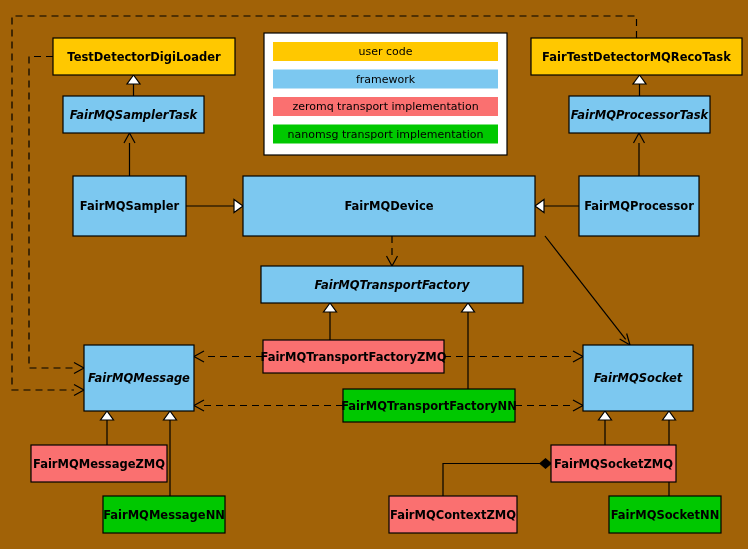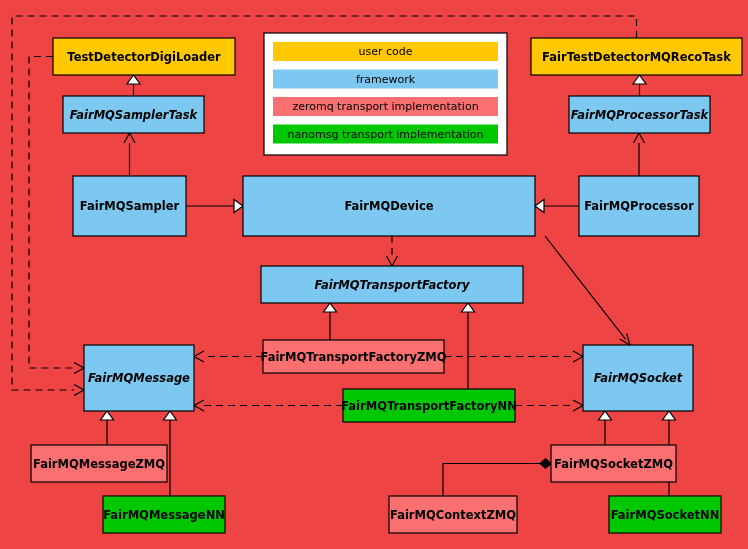--- a/index.html
+++ b/index.html
@@ -4,21 +4,21 @@
 <style>
   html, body {
     margin: 0;
     padding: 0;
     background: #ffffff;
   }
   #diagram-root {
     position: relative;
     width: 748px;
     height: 549px;
-    background: #ef4444;
+    background: #a16207;
     font-family: "DejaVu Sans", sans-serif;
     overflow: hidden;
   }
   svg.canvas {
     position: absolute;
     top: 0; left: 0;
     width: 748px;
     height: 549px;
   }
   .node-rect {

